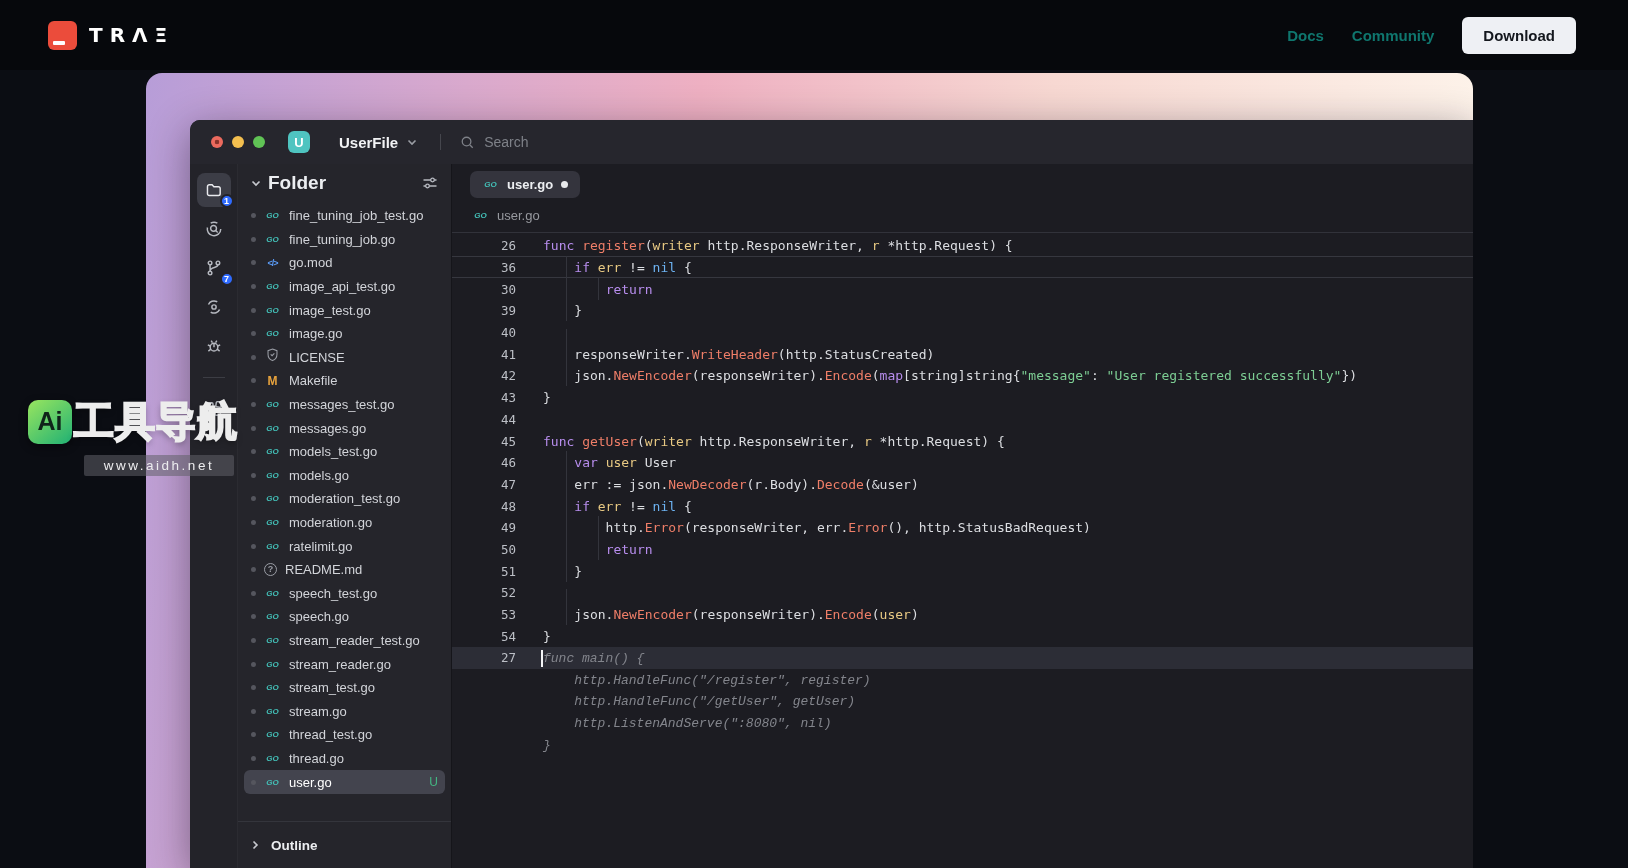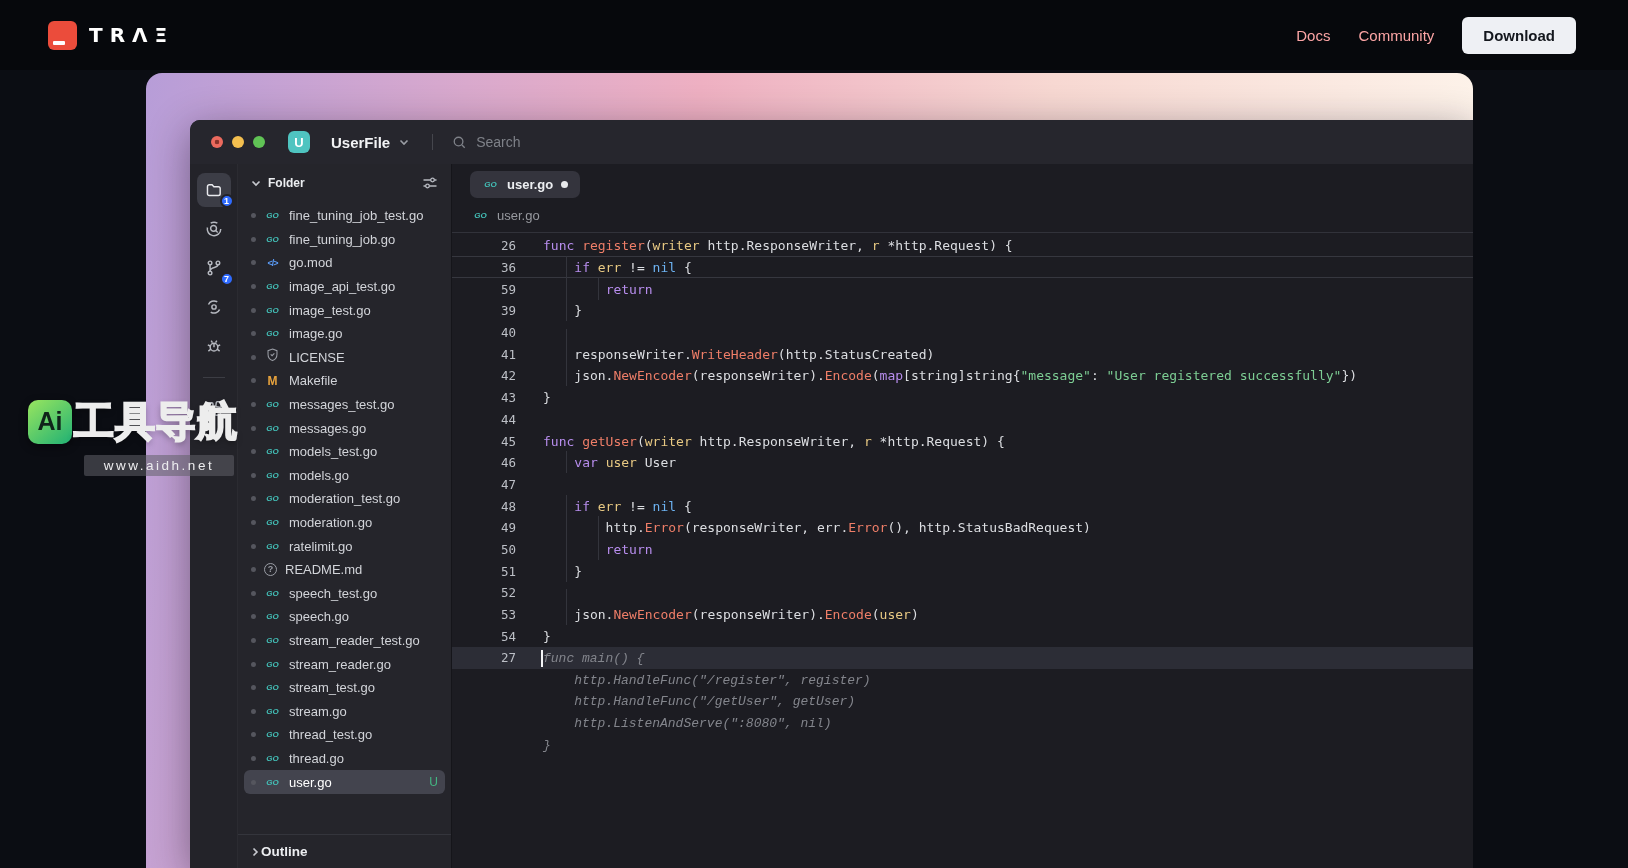--- a/index.html
+++ b/index.html
@@ -10,21 +10,21 @@
   .navbar { position:absolute; left:0; top:0; width:1628px; height:70px; background:#06080c;
             display:flex; align-items:center; padding:0 52px 0 48px; z-index:5;gap:32px; }
   .brand { display:flex; align-items:center; gap:12px; }
   .brand-mark { width:29px; height:29px; border-radius:6px; background:var(--accent_red);
                 position:relative; }
   .brand-mark::after { content:""; position:absolute; left:5px; bottom:5px; width:12px; height:4px;
                        background:#fff; border-radius:1px; }
   .brand-text { color:#fff; font-size:20px; font-weight:700; letter-spacing:7px;
                 font-family:"DejaVu Sans", sans-serif; }
   .nav-right { margin-left:auto; display:flex; align-items:center; gap:28px; }
-  .nav-link { color:#fca5a5; font-size:15px; font-weight:400; cursor:pointer; }
+  .nav-link { color:#0f766e; font-size:15px; font-weight:700; cursor:pointer; }
   .download-btn { background:#eef0f4; color:#14171d; font-size:15px; font-weight:600;
                   border:none; border-radius:6px; padding:10px 21px; cursor:pointer; }
 
   
   .hero-card { position:absolute; left:146px; top:73px; width:1327px; height:795px;
                border-radius:16px 16px 0 0; overflow:hidden;
                background:linear-gradient(100deg,#b79dd8 0%,#d9a9cd 22%,#eeb0c2 38%,#f7d8d2 62%,#fdf3ea 92%); }
 
   
   .window { position:absolute; left:44px; top:47px; width:1283px; height:748px;
@@ -32,21 +32,21 @@
             box-shadow:0 10px 40px rgba(20,10,30,.45); }
   .titlebar { height:44px; flex:none; background:#26262d; border-radius:10px 0 0 0;
               display:flex; align-items:center; padding-left:21px; gap:9px; }
   .tl { width:12px; height:12px; border-radius:50%; cursor:pointer; }
   .tl-red { background:radial-gradient(circle, #8a332a 0 2px, #ec6a5e 2.6px); }
   .tl-yellow { background:#f4bf4f; }
   .tl-green { background:#60c355; }
   .app-chip { margin-left:14px; width:22px; height:22px; border-radius:6px; background:#4fc4c0;
               color:#fff; font-size:13px; font-weight:700; display:flex; align-items:center;
               justify-content:center; }
-  .project-name { color:#f2f3f5; font-size:15px; font-weight:700; margin-left:12px; }
+  .project-name { color:#f2f3f5; font-size:15px; font-weight:700; margin-left:20px; }
   .tb-sep { width:1px; height:16px; background:#45464d; margin:0 10px 0 14px; }
   .tb-search { display:flex; align-items:center; gap:9px; color:#7e8188; font-size:14px; cursor:text; }
 
   .main { flex:1; display:flex; min-height:0; }
 
   
   .activity { width:48px; flex:none; background:#232329; display:flex; flex-direction:column;
               align-items:center; padding-top:9px; gap:5px; border-right:1px solid rgba(255,255,255,.04); }
   .act-btn { width:34px; height:34px; border-radius:8px; display:flex; align-items:center;
              justify-content:center; position:relative; cursor:pointer; }
@@ -57,38 +57,38 @@
                border-radius:7px; background:var(--badge_blue); color:#fff; font-size:9px;
                font-weight:700; display:flex; align-items:center; justify-content:center;
                border:2px solid #232329; }
   .act-divider { width:22px; height:1px; background:#3c3d44; margin:9px 0; }
 
   
   .sidepanel { width:214px; flex:none; background:#25252b; display:flex; flex-direction:column;
                border-right:1px solid #15151a; }
   .folder-head { height:38px; flex:none; display:flex; align-items:center; gap:7px; padding:0 13px; }
   .folder-head svg { stroke:#c7c9cf; fill:none; stroke-width:1.6; }
-  .folder-label { color:#eceef1; font-size:12px; font-weight:700; }
+  .folder-label { color:#eceef1; font-size:19px; font-weight:700; }
   .tune-icon { margin-left:auto; cursor:pointer; }
   .file-list { flex:1; padding:2px 6px 0 6px; overflow:hidden; }
   .file-row { height:23.6px; display:flex; align-items:center; gap:8px; padding:0 7px;
               border-radius:6px; cursor:pointer; }
   .file-row.selected { background:#43444e; }
   .f-dot { width:5px; height:5px; border-radius:50%; background:#55565e; flex:none; }
   .fi { width:17px; flex:none; text-align:center; font-weight:700; }
   .fi-go { color:var(--go_icon); font-size:8px; font-style:italic; letter-spacing:0; }
   .fi-mod { color:#5b9bf5; font-size:9px; letter-spacing:-1px; }
   .fi-make { color:#e8a33d; font-size:12px; }
   .fi-readme { color:#9a9da5; font-size:9px; border:1.2px solid #9a9da5; border-radius:50%;
                width:13px; height:13px; line-height:11px; display:inline-block; }
   .f-label { color:#d2d4d9; font-size:13px; white-space:nowrap; }
   .file-row.selected .f-label { color:#fff; }
   .git-u { margin-left:auto; color:var(--git_untracked); font-size:12px; font-weight:500; }
-  .outline-row { margin-top:auto; height:34px; flex:none; border-top:1px solid #34353c;
-                 display:flex; align-items:center; gap:2px; padding:0 14px; cursor:pointer; }
+  .outline-row { margin-top:auto; height:47px; flex:none; border-top:1px solid #34353c;
+                 display:flex; align-items:center; gap:12px; padding:0 14px; cursor:pointer; }
   .outline-row svg { stroke:#c7c9cf; fill:none; stroke-width:1.6; }
   .outline-label { color:#eceef1; font-size:13.5px; font-weight:700; }
 
   
   .editor { flex:1; min-width:0; display:flex; flex-direction:column; background:#1c1c22; }
   .tabrow { height:40px; flex:none; display:flex; align-items:flex-end; padding:0 0 6px 18px; }
   .tab { height:27px; background:#34343d; border-radius:7px; display:flex; align-items:center;
          gap:8px; padding:0 12px; cursor:pointer; }
   .tab .fi-go { font-size:8px; }
   .tab-label { color:#eceef1; font-size:13px; font-weight:700; }
@@ -373,30 +373,30 @@
             <span class="mod-dot"></span>
           </div>
         </div>
         <div class="crumbrow">
           <span class="fi fi-go">GO</span>
           <span class="crumb-label">user.go</span>
         </div>
         <div class="code">
             <div class="code-line fold-sep"><span class="ln">26</span><span class="lc"><span class="tx"><span class="tk-k">func</span><span class="tk-d"> </span><span class="tk-f">register</span><span class="tk-d">(</span><span class="tk-p">writer</span><span class="tk-d"> http.ResponseWriter, </span><span class="tk-p">r</span><span class="tk-d"> *http.Request) {</span></span></span></div>
             <div class="code-line fold-sep"><span class="ln">36</span><span class="lc"><span class="tx"><i class="guide" style="left: 3ch;"></i><span class="tk-d">    </span><span class="tk-k">if</span><span class="tk-d"> </span><span class="tk-p">err</span><span class="tk-d"> != </span><span class="tk-b">nil</span><span class="tk-d"> {</span></span></span></div>
-            <div class="code-line"><span class="ln">59</span><span class="lc"><span class="tx"><i class="guide" style="left: 3ch;"></i><i class="guide" style="left: 7ch;"></i><span class="tk-d">        </span><span class="tk-k">return</span></span></span></div>
+            <div class="code-line"><span class="ln">30</span><span class="lc"><span class="tx"><i class="guide" style="left: 3ch;"></i><i class="guide" style="left: 7ch;"></i><span class="tk-d">        </span><span class="tk-k">return</span></span></span></div>
             <div class="code-line"><span class="ln">39</span><span class="lc"><span class="tx"><i class="guide" style="left: 3ch;"></i><span class="tk-d">    }</span></span></span></div>
             <div class="code-line"><span class="ln">40</span><span class="lc"><span class="tx"><i class="guide" style="left: 3ch;"></i></span></span></div>
             <div class="code-line"><span class="ln">41</span><span class="lc"><span class="tx"><i class="guide" style="left: 3ch;"></i><span class="tk-d">    responseWriter.</span><span class="tk-f">WriteHeader</span><span class="tk-d">(http.StatusCreated)</span></span></span></div>
             <div class="code-line"><span class="ln">42</span><span class="lc"><span class="tx"><i class="guide" style="left: 3ch;"></i><span class="tk-d">    json.</span><span class="tk-f">NewEncoder</span><span class="tk-d">(responseWriter).</span><span class="tk-f">Encode</span><span class="tk-d">(</span><span class="tk-k">map</span><span class="tk-d">[string]string{</span><span class="tk-s">"message"</span><span class="tk-d">: </span><span class="tk-s">"User registered successfully"</span><span class="tk-d">})</span></span></span></div>
             <div class="code-line"><span class="ln">43</span><span class="lc"><span class="tx"><span class="tk-d">}</span></span></span></div>
             <div class="code-line"><span class="ln">44</span><span class="lc"><span class="tx"></span></span></div>
             <div class="code-line"><span class="ln">45</span><span class="lc"><span class="tx"><span class="tk-k">func</span><span class="tk-d"> </span><span class="tk-f">getUser</span><span class="tk-d">(</span><span class="tk-p">writer</span><span class="tk-d"> http.ResponseWriter, </span><span class="tk-p">r</span><span class="tk-d"> *http.Request) {</span></span></span></div>
             <div class="code-line"><span class="ln">46</span><span class="lc"><span class="tx"><i class="guide" style="left: 3ch;"></i><span class="tk-d">    </span><span class="tk-k">var</span><span class="tk-d"> </span><span class="tk-p">user</span><span class="tk-d"> User</span></span></span></div>
-            <div class="code-line"><span class="ln">47</span></div>
+            <div class="code-line"><span class="ln">47</span><span class="lc"><span class="tx"><i class="guide" style="left: 3ch;"></i><span class="tk-d">    err := json.</span><span class="tk-f">NewDecoder</span><span class="tk-d">(r.Body).</span><span class="tk-f">Decode</span><span class="tk-d">(&amp;user)</span></span></span></div>
             <div class="code-line"><span class="ln">48</span><span class="lc"><span class="tx"><i class="guide" style="left: 3ch;"></i><span class="tk-d">    </span><span class="tk-k">if</span><span class="tk-d"> </span><span class="tk-p">err</span><span class="tk-d"> != </span><span class="tk-b">nil</span><span class="tk-d"> {</span></span></span></div>
             <div class="code-line"><span class="ln">49</span><span class="lc"><span class="tx"><i class="guide" style="left: 3ch;"></i><i class="guide" style="left: 7ch;"></i><span class="tk-d">        http.</span><span class="tk-f">Error</span><span class="tk-d">(responseWriter, err.</span><span class="tk-f">Error</span><span class="tk-d">(), http.StatusBadRequest)</span></span></span></div>
             <div class="code-line"><span class="ln">50</span><span class="lc"><span class="tx"><i class="guide" style="left: 3ch;"></i><i class="guide" style="left: 7ch;"></i><span class="tk-d">        </span><span class="tk-k">return</span></span></span></div>
             <div class="code-line"><span class="ln">51</span><span class="lc"><span class="tx"><i class="guide" style="left: 3ch;"></i><span class="tk-d">    }</span></span></span></div>
             <div class="code-line"><span class="ln">52</span><span class="lc"><span class="tx"><i class="guide" style="left: 3ch;"></i></span></span></div>
             <div class="code-line"><span class="ln">53</span><span class="lc"><span class="tx"><i class="guide" style="left: 3ch;"></i><span class="tk-d">    json.</span><span class="tk-f">NewEncoder</span><span class="tk-d">(responseWriter).</span><span class="tk-f">Encode</span><span class="tk-d">(</span><span class="tk-p">user</span><span class="tk-d">)</span></span></span></div>
             <div class="code-line"><span class="ln">54</span><span class="lc"><span class="tx"><span class="tk-d">}</span></span></span></div>
             <div class="code-line current"><span class="ln">27</span><span class="lc"><span class="tx"><i class="cursor"></i><span class="tk-g">func main() {</span></span></span></div>
             <div class="code-line"><span class="ln"></span><span class="lc"><span class="tx"><span class="tk-g">    http.HandleFunc("/register", register)</span></span></span></div>
             <div class="code-line"><span class="ln"></span><span class="lc"><span class="tx"><span class="tk-g">    http.HandleFunc("/getUser", getUser)</span></span></span></div>

